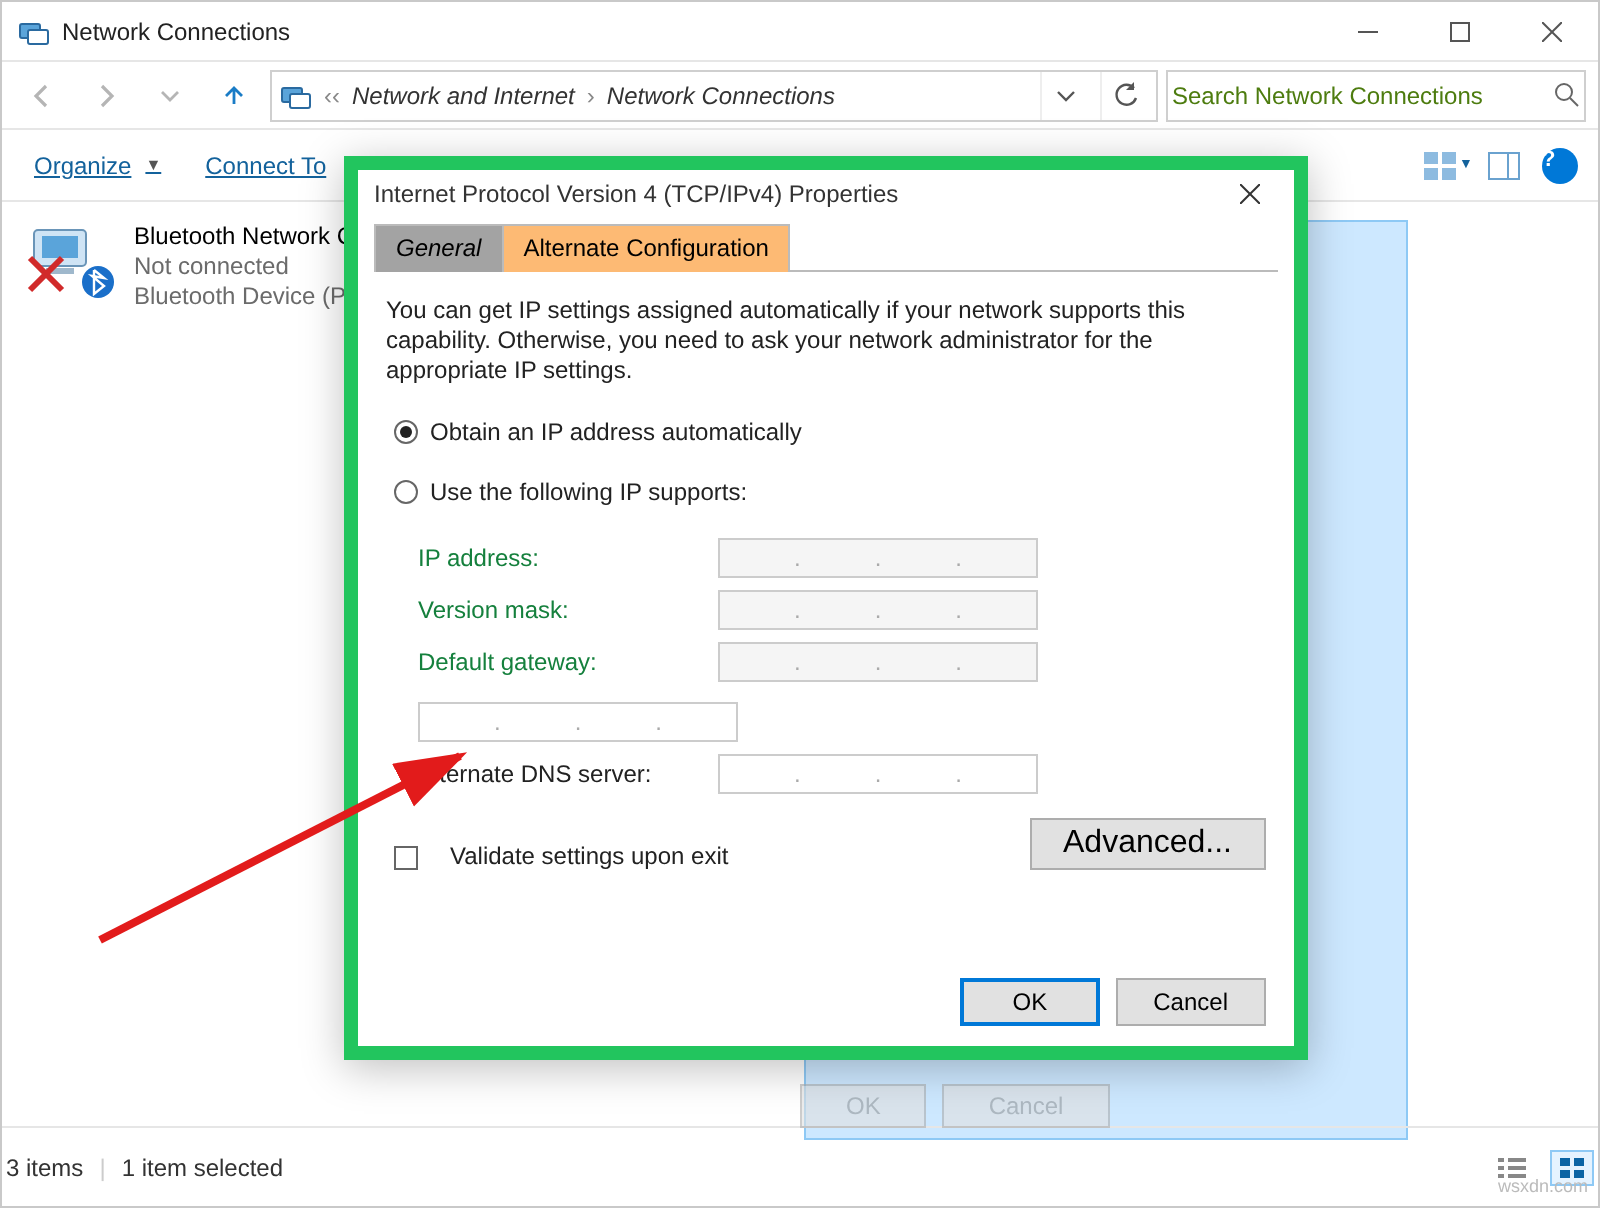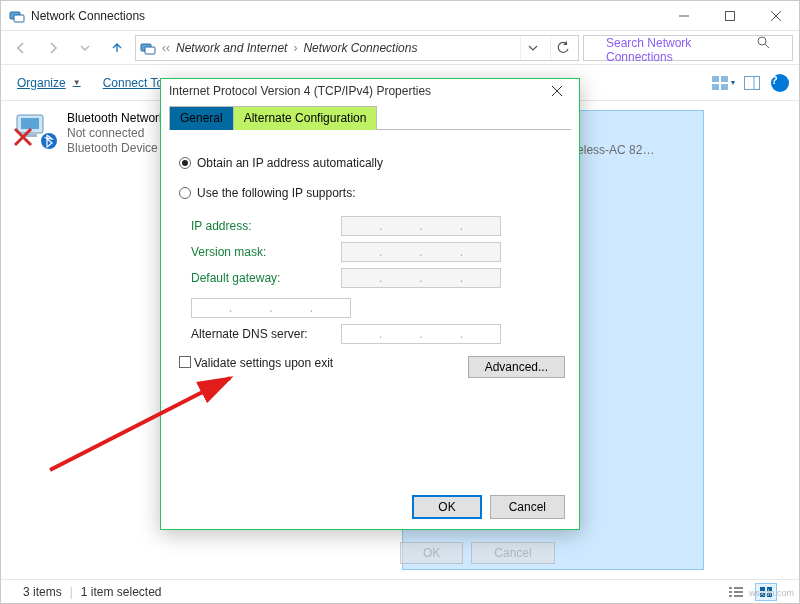--- a/index.html
+++ b/index.html
@@ -13,68 +13,68 @@
   .titlebar .wincontrols { display: flex; }
   .titlebar .winbtn { width: 46px; height: 30px; display: flex; align-items: center; justify-content: center; color: #555; }
   .navrow { height: 34px; display: flex; align-items: center; gap: 4px; padding: 0 6px; border-bottom: 1px solid #e6e6e6; }
   .navbtn { width: 28px; height: 28px; display:flex; align-items:center; justify-content:center; color:#999; }
   .navbtn.enabled { color:#1a7cc6; }
   .addressbar { flex: 1; height: 26px; border: 1px solid #cfcfcf; display:flex; align-items:center; padding:0 4px; gap:6px; }
   .addressbar .crumb { display:flex; align-items:center; gap:4px; color:#333;font-style:italic; }
   .addressbar .sep { color:#888; }
   .addressbar .spacer { flex:1; }
   .addr-dd, .addr-refresh { width:24px; height:24px; display:flex; align-items:center; justify-content:center; color:#555; border-left:1px solid #eee; }
-  .searchbox { width: 210px; height: 26px; border: 1px solid #cfcfcf; display:flex; padding:0 22px; color:#8b5cf6; }
+  .searchbox { width: 210px; height: 26px; border: 1px solid #cfcfcf; display:flex; align-items:center; padding:0 2px; color:#4d7c0f; }
   .searchbox .mag { margin-left:auto; color:#666; }
   .toolbar { height: 36px; display:flex; align-items:center; gap:2px; padding:0 6px; border-bottom:1px solid #e6e6e6; }
   .toolbar .tbtn { height:28px; padding:0 10px; display:flex; align-items:center; gap:4px; color:#13629c;text-decoration:underline; }
   .toolbar .tbtn .dd { color:#555; font-size:8px; margin-left:3px; }
   .toolbar .tspacer { flex:1; }
   .toolbar .ticon { width:26px; height:26px; display:flex; align-items:center; justify-content:center; color:#13629c; }
   .toolbar .help { background:#0078d7; color:#fff; border-radius:50%; width:18px; height:18px; font-weight:bold; font-size:11px; }
 
   .content { position:absolute; top:100px; left:0; right:0; bottom:24px; padding:10px 12px; display:flex; gap:90px; }
   .netitem { display:flex; gap:6px; width:300px; }
   .neticon { width:48px; height:40px; position:relative; }
   .neticon svg { position:absolute; }
   .nettext { font-size:12px; line-height:15px; }
   .nettext .name { color:#000; }
   .nettext .status { color:#6b6b6b; }
   .nettext .dev { color:#6b6b6b; }
   .netitem.selected { background:#cde8ff; outline:1px solid #8ec9f5; }
   .netitem.selected .nettext { padding:2px 4px 2px 0; }
 
-  .statusbar { position:absolute; left:0; right:0; bottom:0; height:24px; border-top:1px solid #e6e6e6; display:flex; align-items:center; padding:0 22px; gap:8px; color:#333; }
+  .statusbar { position:absolute; left:0; right:0; bottom:0; height:40px; border-top:1px solid #e6e6e6; display:flex; align-items:center; padding:0 2px; gap:8px; color:#333; }
   .statusbar .sb-spacer { flex:1; }
   .statusbar .viewicon { width:22px; height:18px; display:flex; align-items:center; justify-content:center; color:#666; border:1px solid transparent; }
   .statusbar .viewicon.active { border:1px solid #8ec9f5; background:#e5f3ff; color:#0b64a4; }
 
   
-  .dialog { position:absolute; left:160px; top:78px; width:420px; height:452px; background:#fff; border:1px solid #22c55e; box-shadow:0 4px 20px rgba(0,0,0,0.25); }
+  .dialog { position:absolute; left:172px; top:78px; width:482px; height:452px; background:#fff; border:7px solid #22c55e; box-shadow:0 4px 20px rgba(0,0,0,0.25); }
   .dlgtitle { height:24px; display:flex; align-items:center; padding:0 8px; font-size:12px; color:#333; }
   .dlgtitle .dclose { margin-left:auto; width:28px; height:20px; display:flex; align-items:center; justify-content:center; color:#333; }
   .tabstrip { margin:2px 8px 0 8px; border-bottom:1px solid #bbb; display:flex; }
   .tab { padding:4px 10px 5px; font-size:12px; border:1px solid #bbb; border-bottom:none; position:relative; top:1px; background:#fff; margin-right:-1px; }
-  .tab.inactive { background:#bef264; }
-  .tab.active { background:#0369a1; }
+  .tab.inactive { background:#fdba74; }
+  .tab.active { background:#a3a3a3;font-style:italic; }
   .tabbody { padding:10px 14px 8px 14px; font-size:12px; color:#222; }
   .blurb { margin:2px 0 12px 0; line-height:15px; }
   .rgroup { margin:2px 0 2px 4px; }
   .radiorow { display:flex; align-items:center; gap:6px; margin:16px 0; }
   .radiorow .rdot { width:12px; height:12px; border:1px solid #666; border-radius:50%; display:flex; align-items:center; justify-content:center; }
   .radiorow.selected .rdot::after { content:""; width:6px; height:6px; background:#222; border-radius:50%; }
   .iprows { margin:4px 0 10px 16px; }
   .iprow { display:flex; align-items:center; margin:6px 0; }
   .iprow .lbl { width:150px; color:#15803d; }
   .ipbox { width:160px; height:20px; border:1px solid #ccc; background:#fff; display:flex; align-items:center; justify-content:space-evenly; color:#aaa; font-family:Consolas,monospace; font-size:12px; }
   .ipbox.disabled { background:#f5f5f5; }
   .dnsrows .lbl { color:#222; }
-  .validaterow { display:flex; align-items:flex-start; gap:3px; margin:12px 0 0 4px; }
+  .validaterow { display:flex; align-items:flex-end; gap:16px; margin:12px 0 0 4px; }
   .chk { width:12px; height:12px; border:1px solid #666; }
-  .advbtn { margin-left:auto; padding:3px 16px; border:1px solid #adadad; background:#e1e1e1; font-size:12px; }
+  .advbtn { margin-left:auto; padding:3px 16px; border:1px solid #adadad; background:#e1e1e1; font-size:16px; }
   .dlgfooter { position:absolute; right:14px; bottom:10px; display:flex; gap:8px; }
   .okbtn { padding:3px 24px; border:2px solid #0078d7; background:#e1e1e1; font-size:12px; }
   .cancelbtn { padding:3px 18px; border:1px solid #adadad; background:#e1e1e1; font-size:12px; }
 
   
   .ghostfooter { position:absolute; left:400px; top:542px; display:flex; gap:8px; opacity:0.6; }
   .ghostfooter button { padding:3px 22px; border:1px solid #adadad; background:#e1e1e1; font-size:12px; color:#999; }
 
   
   .arrow-svg { position:absolute; left:40px; top:360px; width:210px; height:120px; pointer-events:none; }
@@ -283,20 +283,21 @@
         </svg>
       </span>
   </div>
 
   <div class="tabstrip">
     <div class="tab active">General</div>
     <div class="tab inactive">Alternate Configuration</div>
   </div>
 
   <div class="tabbody">
+    <div class="blurb">You can get IP settings assigned automatically if your network supports this capability. Otherwise, you need to ask your network administrator for the appropriate IP settings.</div>
 
     <div class="rgroup">
       <div class="radiorow selected">
         <span class="rdot"></span>
         <span>Obtain an IP address automatically</span>
       </div>
       <div class="radiorow">
         <span class="rdot"></span>
         <span>Use the following IP supports:</span>
       </div>

